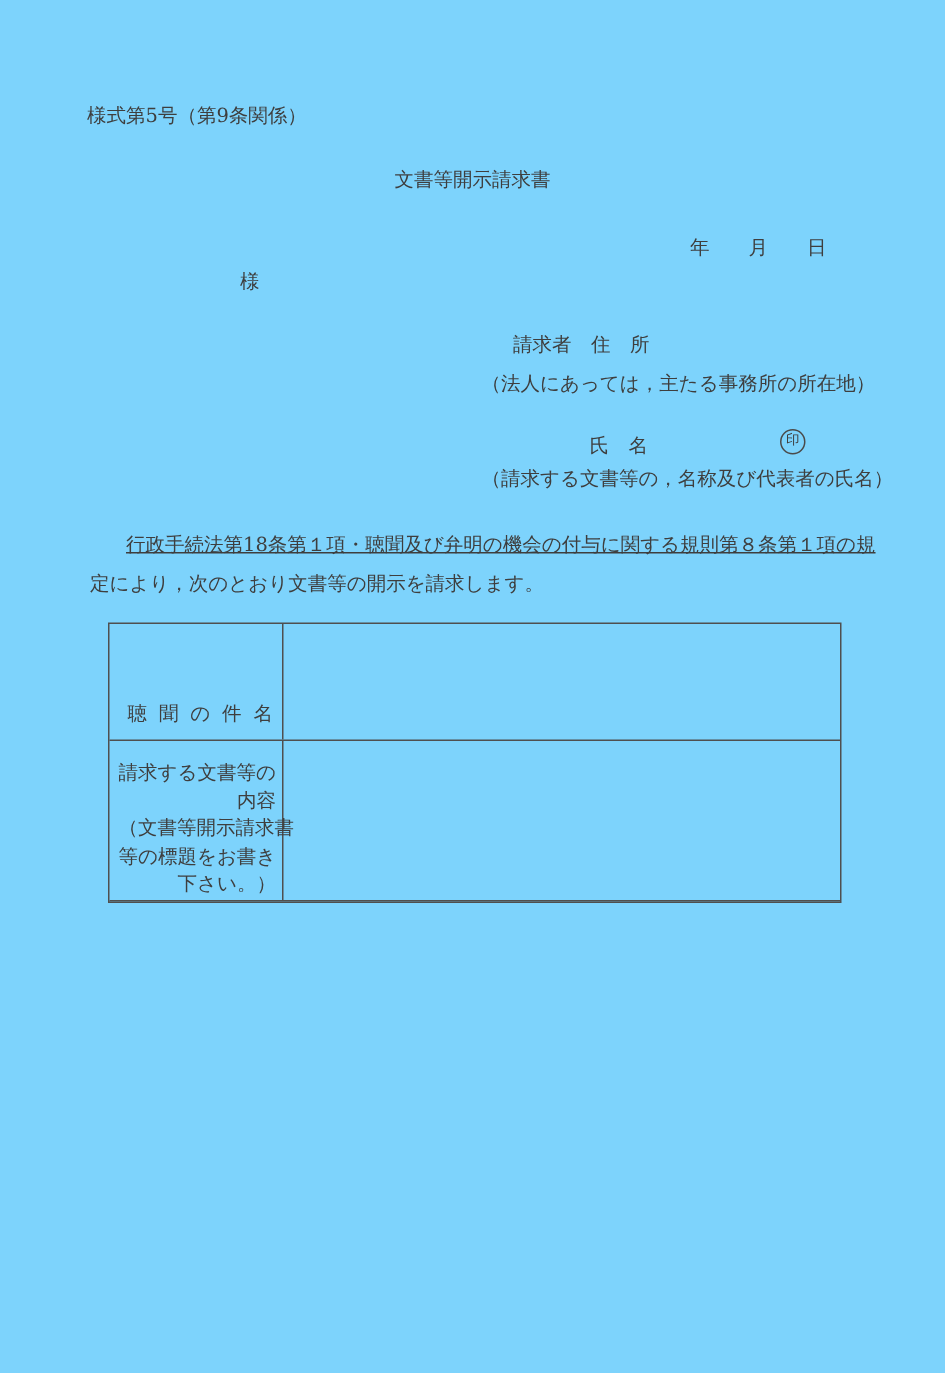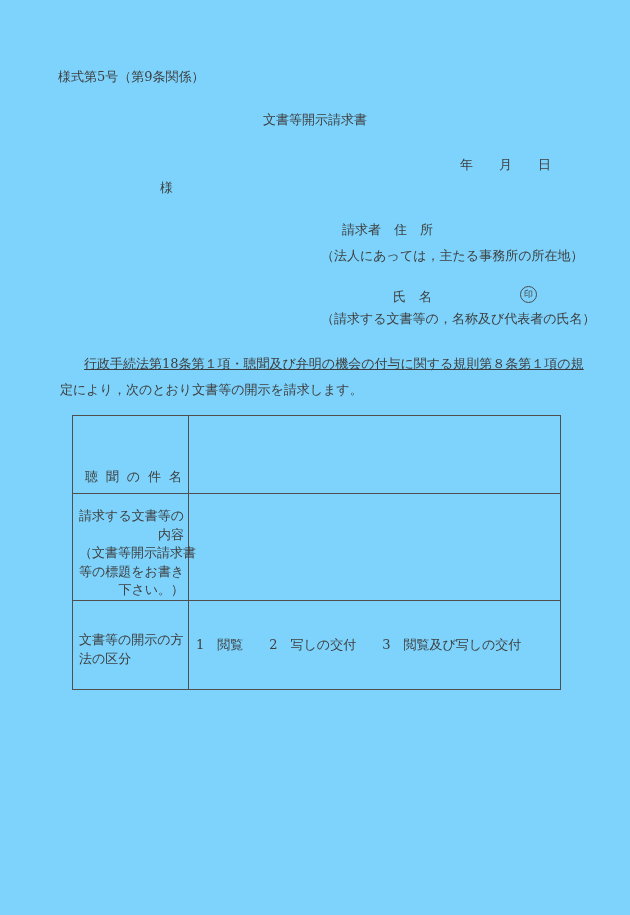--- a/index.html
+++ b/index.html
@@ -107,23 +107,16 @@
       <div class="tlabel label-top">
         <div>請求する文書等の</div>
         <div>内容</div>
         <div>（文書等開示請求書</div>
         <div>等の標題をお書き</div>
         <div>下さい。）</div>
       </div>
       <div class="tvalue"></div>
     </div>
 
-    <div class="trow row3">
-      <div class="tlabel">
-        <div>文書等の開示の方</div>
-        <div>法の区分</div>
-      </div>
-      <div class="tvalue value-center">1　閲覧　　2　写しの交付　　3　閲覧及び写しの交付</div>
-    </div>
 
   </div>
 
 </div>
 
 </body></html>

